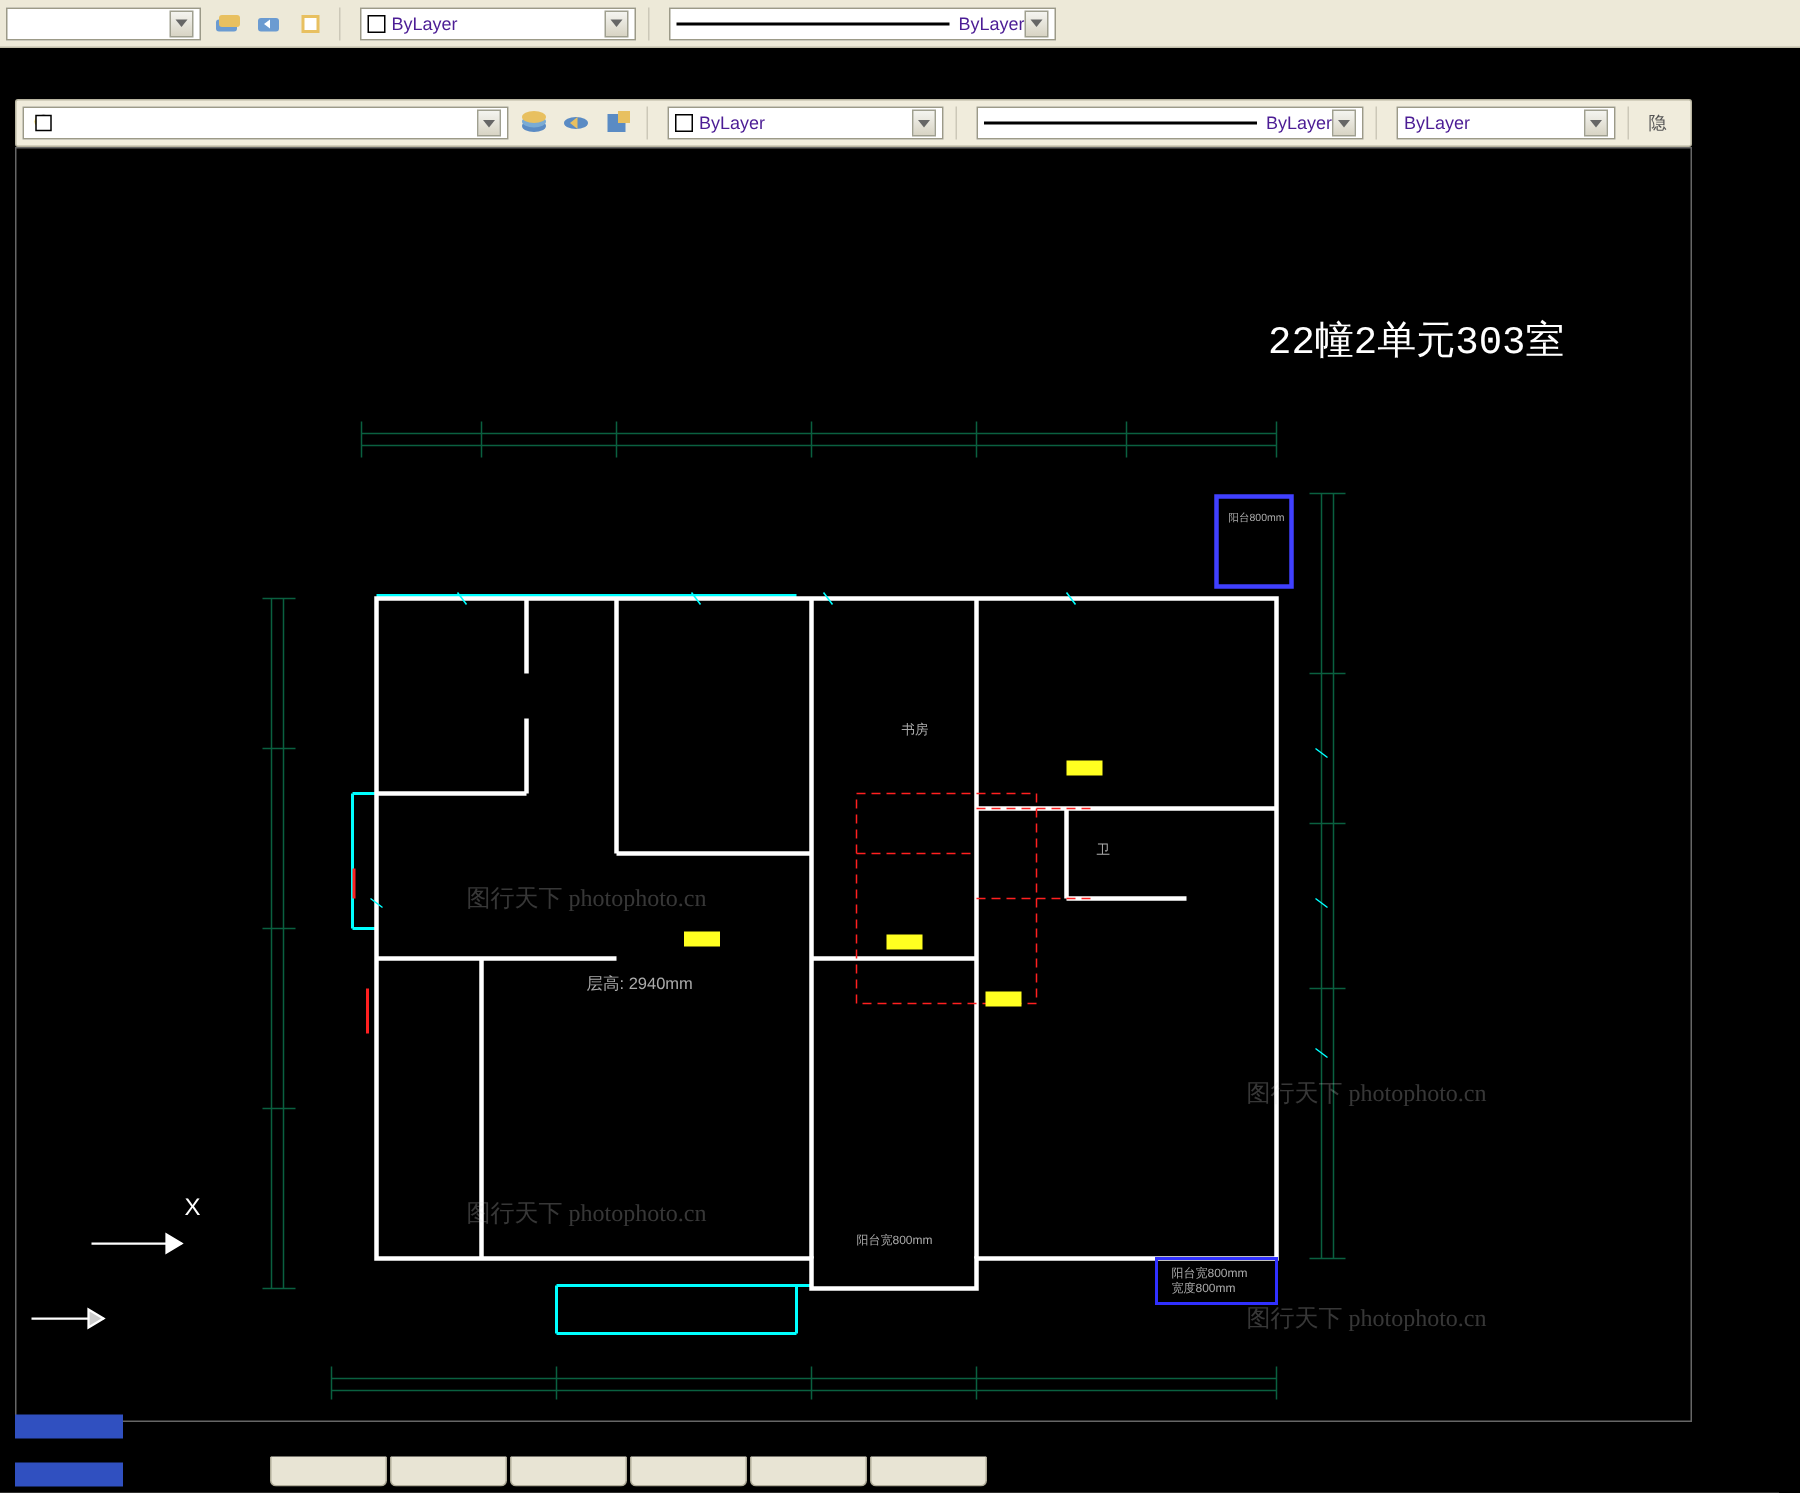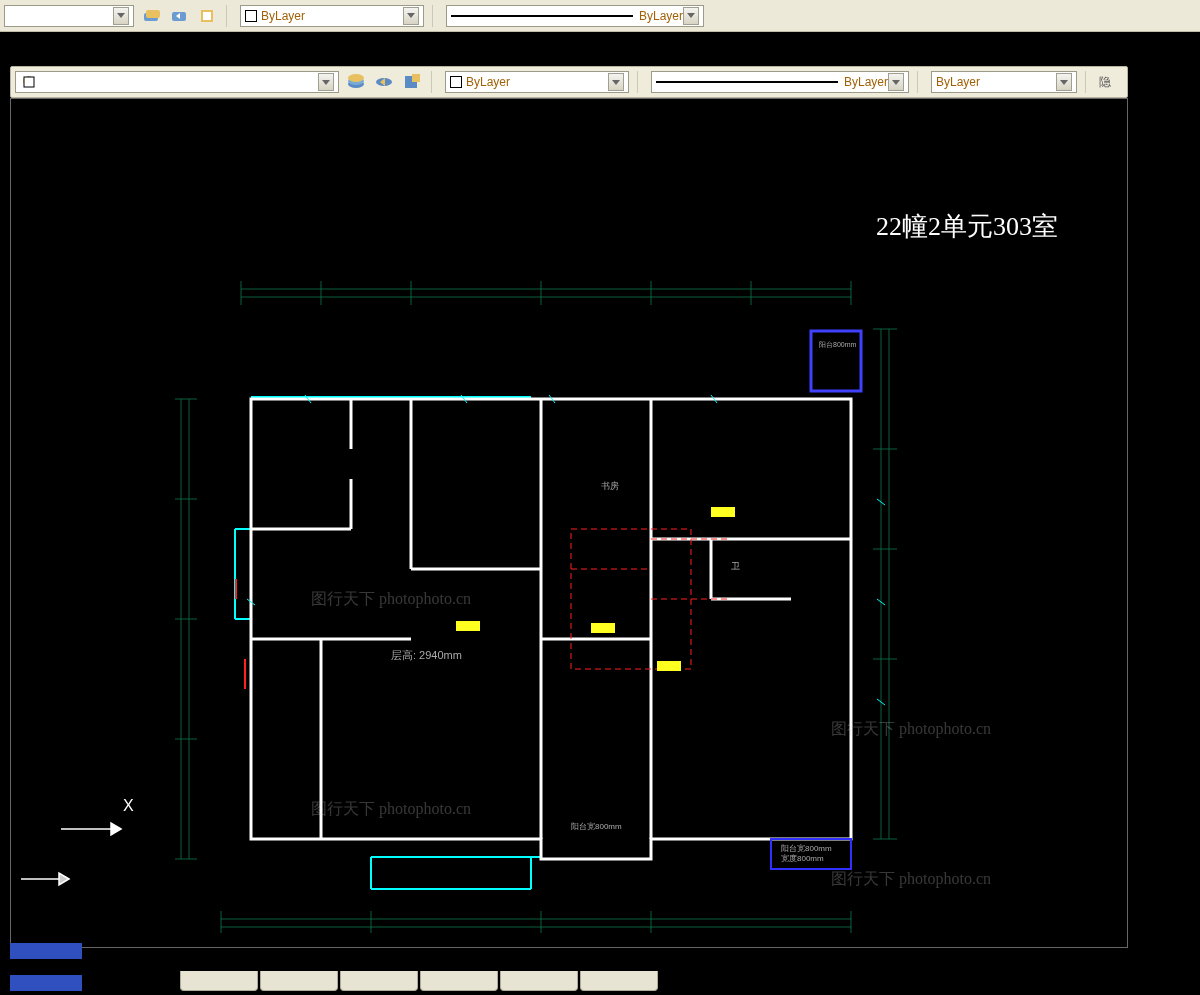--- a/index.html
+++ b/index.html
@@ -37,21 +37,21 @@
     padding-left: 4px;
     border-radius: 2px;
   }
   .combo {
     height: 22px;
     background: #fff;
     border: 1px solid #9c9a88;
     display: flex;
     align-items: center;
     font-size: 12px;
-    color: #a16207;
+    color: #4c1d95;
     padding: 0 4px;
   }
   .combo.small { width: 130px; justify-content: flex-end; }
   .combo.layer { width: 324px; }
   .combo.color { width: 184px; }
   .combo.line { width: 258px; }
   .combo.ltype { width: 146px; }
   .drop-arrow {
     width: 16px;
     height: 18px;
@@ -98,24 +98,24 @@
     left: 10px;
     top: 98px;
     width: 1118px;
     height: 850px;
     background: #000;
     border: 1px solid #666;
   }
   .drawing-title {
     position: absolute;
     top: 110px;
-    right: 69px;
+    right: 84px;
     color: #fff;
     font-size: 26px;
-    font-family: Liberation Serif, serif;
+    font-family: Liberation Mono, monospace;
     text-align: right;
   }
   .ucs-x-label {
     position: absolute;
     left: 112px;
     bottom: 132px;
     color: #fff;
     font-size: 16px;
   }
   .watermark {

